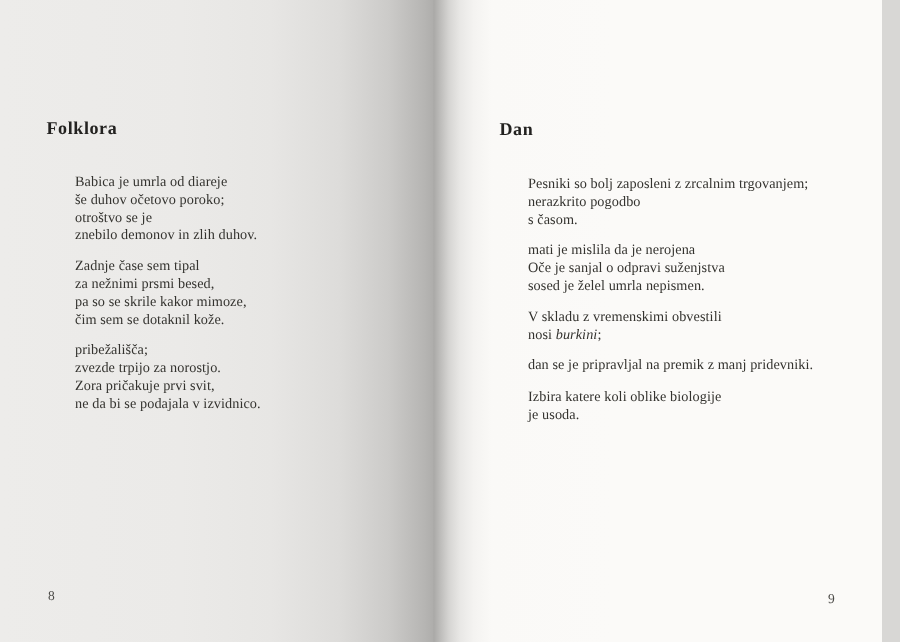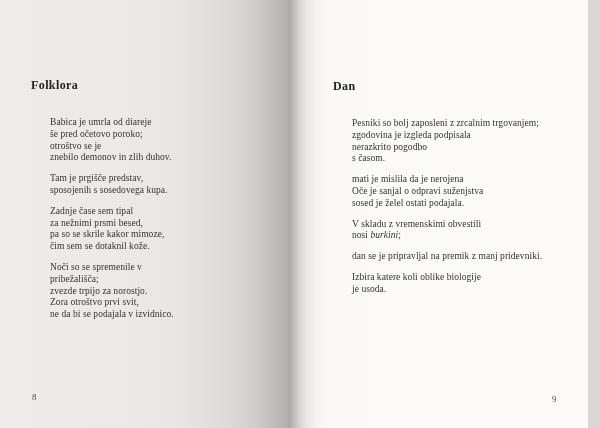--- a/index.html
+++ b/index.html
@@ -55,62 +55,56 @@
 <body>
 
 <div class="book">
 
   <div class="page page-left">
     <div class="page-inner-left">
       <h1 class="poem-title">Folklora</h1>
       <div class="poem">
           <div class="stanza">
             <div class="line">Babica je umrla od diareje</div>
-            <div class="line">še pred očetovo poroko;</div>
+            <div class="line">še duhov očetovo poroko;</div>
             <div class="line">otroštvo se je</div>
             <div class="line">znebilo demonov in zlih duhov.</div>
-          </div>
-          <div class="stanza">
-            <div class="line">Tam je prgišče predstav,</div>
-            <div class="line">sposojenih s sosedovega kupa.</div>
           </div>
           <div class="stanza">
             <div class="line">Zadnje čase sem tipal</div>
             <div class="line">za nežnimi prsmi besed,</div>
             <div class="line">pa so se skrile kakor mimoze,</div>
             <div class="line">čim sem se dotaknil kože.</div>
           </div>
           <div class="stanza">
-            <div class="line">Noči so se spremenile v</div>
             <div class="line">pribežališča;</div>
             <div class="line">zvezde trpijo za norostjo.</div>
-            <div class="line">Zora otroštvo prvi svit,</div>
+            <div class="line">Zora pričakuje prvi svit,</div>
             <div class="line">ne da bi se podajala v izvidnico.</div>
           </div>
         </div>
     </div>
     <div class="page-number page-number-left">8</div>
   </div>
 
   <div class="gutter-line"></div>
 
   <div class="page page-right">
     <div class="page-inner-right">
       <h1 class="poem-title">Dan</h1>
       <div class="poem">
           <div class="stanza">
             <div class="line">Pesniki so bolj zaposleni z zrcalnim trgovanjem;</div>
-            <div class="line">zgodovina je izgleda podpisala</div>
             <div class="line">nerazkrito pogodbo</div>
             <div class="line">s časom.</div>
           </div>
           <div class="stanza">
             <div class="line">mati je mislila da je nerojena</div>
             <div class="line">Oče je sanjal o odpravi suženjstva</div>
-            <div class="line">sosed je želel ostati podajala.</div>
+            <div class="line">sosed je želel umrla nepismen.</div>
           </div>
           <div class="stanza">
             <div class="line">V skladu z vremenskimi obvestili</div>
             <div class="line"><span>nosi </span><em>burkini</em><span>;</span></div>
           </div>
           <div class="stanza">
             <div class="line">dan se je pripravljal na premik z manj pridevniki.</div>
           </div>
           <div class="stanza">
             <div class="line">Izbira katere koli oblike biologije</div>

